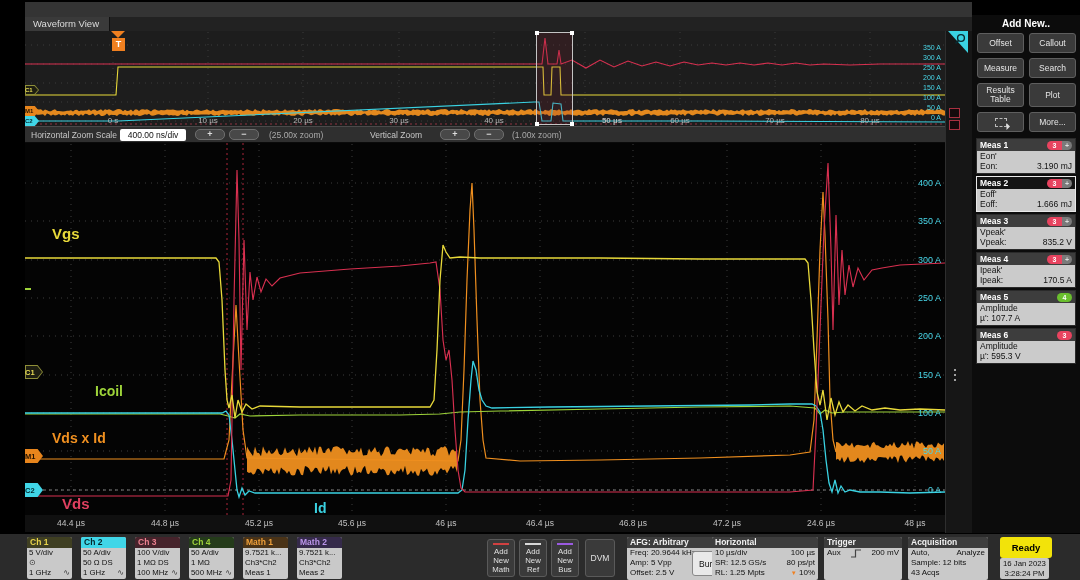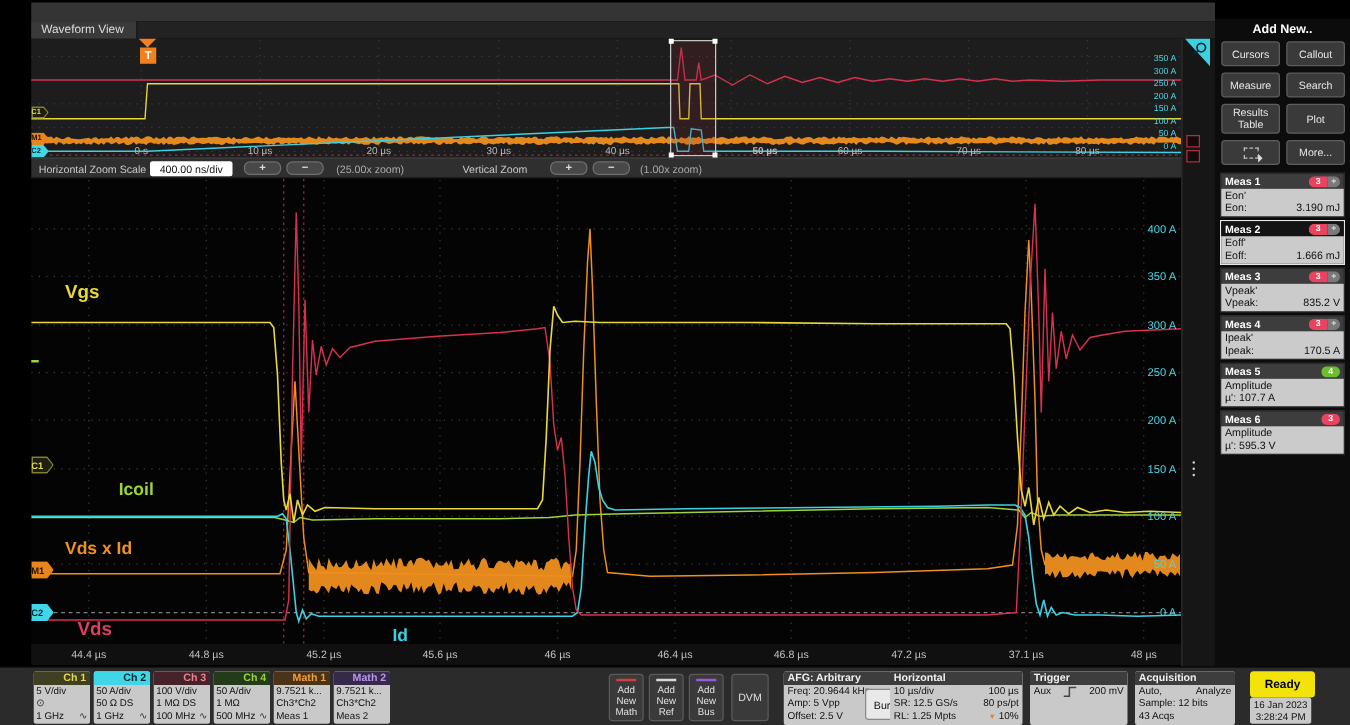--- a/index.html
+++ b/index.html
@@ -67,21 +67,21 @@
   .meas.selected .meas-h { background:#141414; }
   .meas-name { color:#fff; font-size:8.5px; font-weight:bold; }
   .pill { display:flex; height:9px; border-radius:5px; overflow:hidden; font-size:7px; font-weight:bold; }
   .pill-n { min-width:15px; text-align:center; color:#fff; line-height:9px; }
   .pill-plus { width:10px; background:#7a7a7a; color:#ddd; text-align:center; line-height:9px; }
   .meas-b { background:#cbcbcb; color:#111; font-size:8.5px; padding:1px 3px 2px 3px; }
   .meas-row { display:flex; justify-content:space-between; line-height:9.5px; }
 
   
   .bottombar { left:0; top:533px; width:1080px; height:47px; background:#2b2b2b; border-top:1px solid #000; }
-  .ch-group { position:absolute; left:27px; top:3px; display:flex; gap:3px;text-align:right; }
+  .ch-group { position:absolute; left:27px; top:3px; display:flex; gap:9px; }
   .cb { width:45px; height:42px; border-radius:2px; overflow:hidden; background:#c9c9c9; }
   .cb-h { height:11px; font-size:8.5px; font-weight:bold; padding:0 3px; line-height:11px; }
   .cb-b { padding:0 2px; }
   .cb-r { font-size:7.8px; color:#111; line-height:10px; white-space:nowrap; display:flex; justify-content:space-between; }
   .cb-r .probe { font-size:8px; color:#333; }
   .cb-r .bw { color:#333; font-size:8px; }
   .addnew-group { position:absolute; left:487px; top:5px; display:flex; gap:4px; }
   .an-btn { width:28px; height:38px; background:#3a3a3a; border:1px solid #5a5a5a; border-radius:3px; color:#e0e0e0; font-size:7.8px; text-align:center; line-height:9px; padding-top:3px; }
   .an-strip { display:block; width:16px; height:2px; margin:0 auto 2px auto; }
   .dvm-btn { position:absolute; left:585px; top:5px; width:30px; height:38px; background:#3a3a3a; border:1px solid #5a5a5a; border-radius:3px; color:#e0e0e0; font-size:8.5px; display:flex; align-items:center; justify-content:center; }
@@ -260,21 +260,21 @@
   <div class="abs x-axis">
       <div id="main-ticks">
         <span class="x-tick" style="left: 24px;">44.4 µs</span>
         <span class="x-tick" style="left: 118px;">44.8 µs</span>
         <span class="x-tick" style="left: 212px;">45.2 µs</span>
         <span class="x-tick" style="left: 305px;">45.6 µs</span>
         <span class="x-tick" style="left: 399px;">46 µs</span>
         <span class="x-tick" style="left: 493px;">46.4 µs</span>
         <span class="x-tick" style="left: 586px;">46.8 µs</span>
         <span class="x-tick" style="left: 680px;">47.2 µs</span>
-        <span class="x-tick" style="left: 774px;">37.1 µs</span>
+        <span class="x-tick" style="left: 774px;">24.6 µs</span>
         <span class="x-tick" style="left: 868px;">48 µs</span>
       </div>
     </div>
 
   <div class="abs gutter">
     <div class="handle-dots">
         <span></span>
         <span></span>
         <span></span>
       </div>
@@ -287,21 +287,21 @@
         <circle cx="15" cy="9" r="3.4" fill="none" stroke="#0a2a30" stroke-width="1.4"></circle>
         <line x1="12.6" y1="11.4" x2="9.5" y2="14.5" stroke="#0a2a30" stroke-width="1.6"></line>
       </svg>
   </div>
 
   <div class="abs rpanel">
     <div class="rp-header">Add New..</div>
     <div class="rp-grid">
 
     <div class="rp-btn">
-          <span>Cursors</span>
+          <span>Offset</span>
 
         </div>
         <div class="rp-btn">
           <span>Callout</span>
 
         </div>
         <div class="rp-btn">
           <span>Measure</span>
 
         </div>

